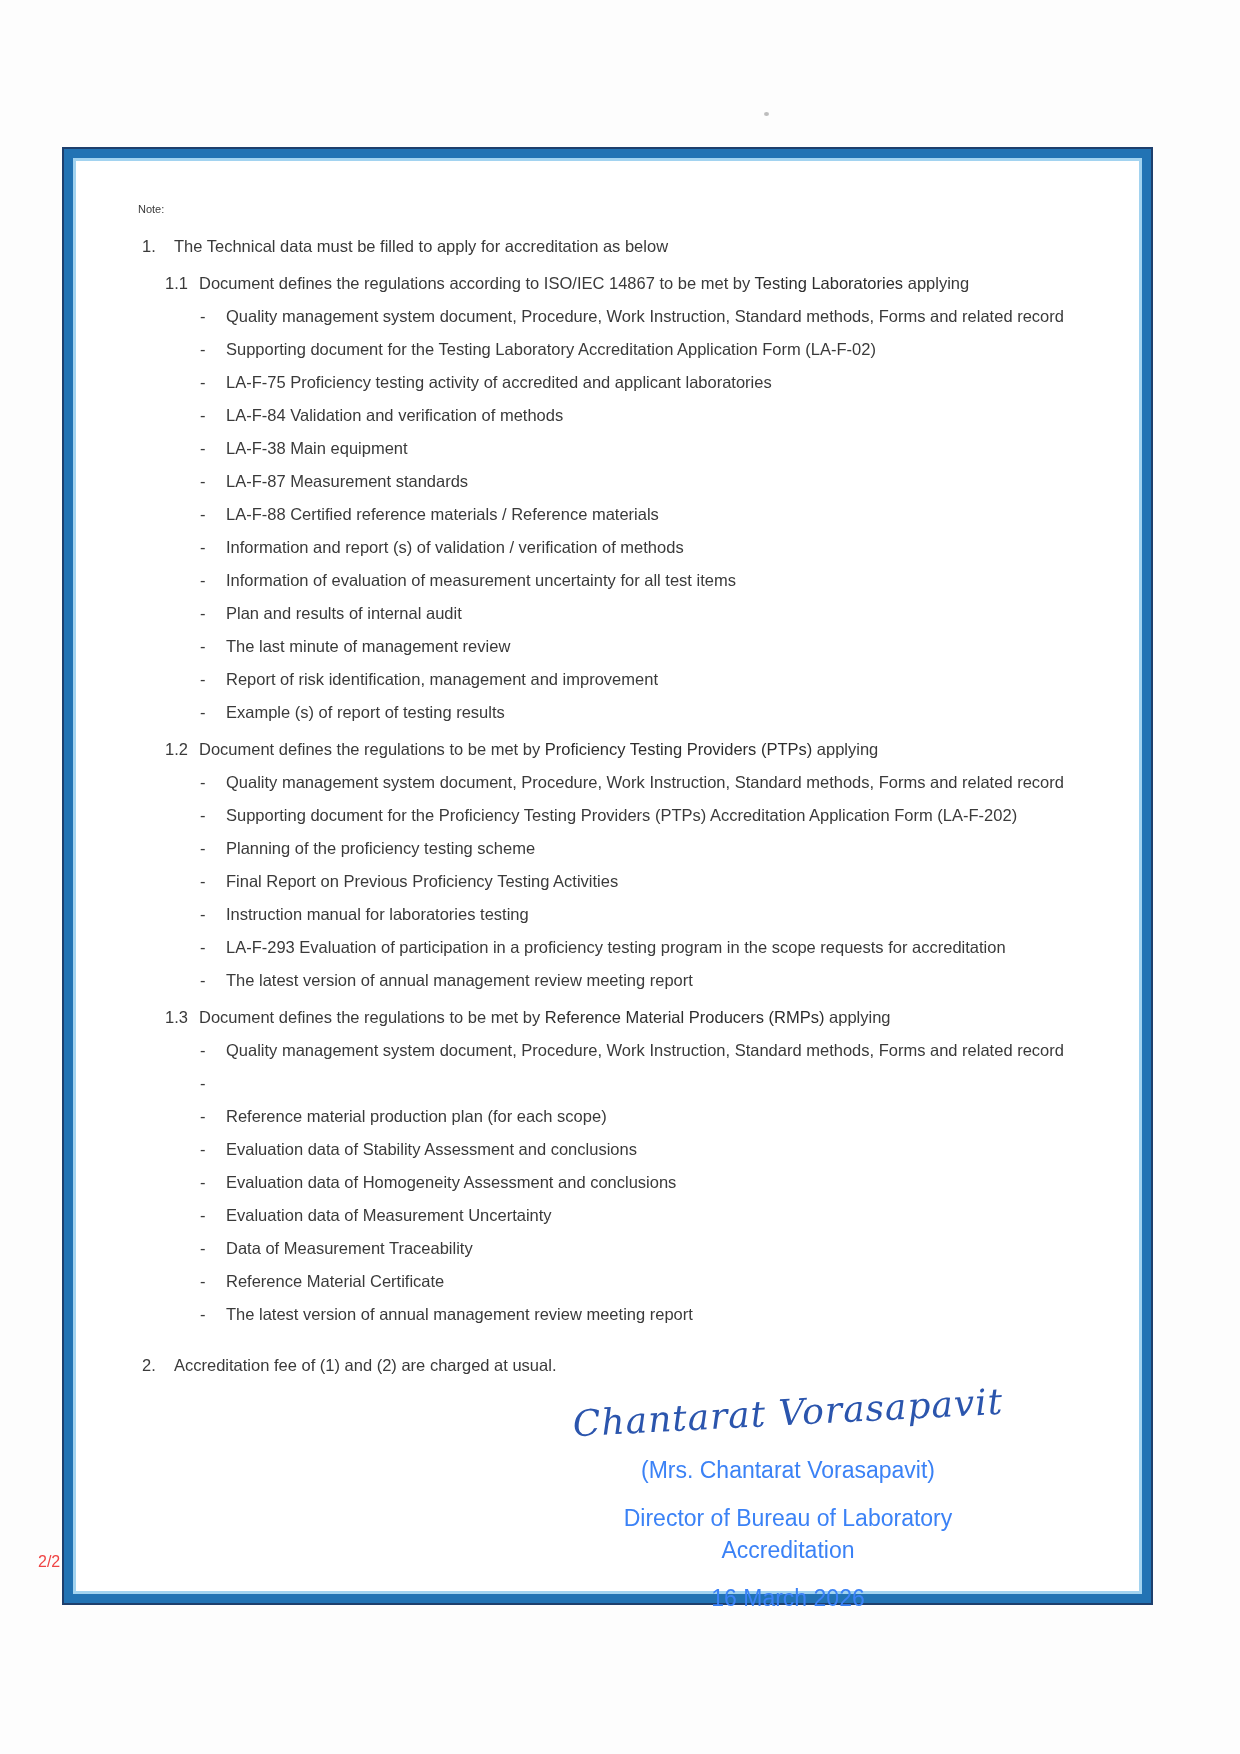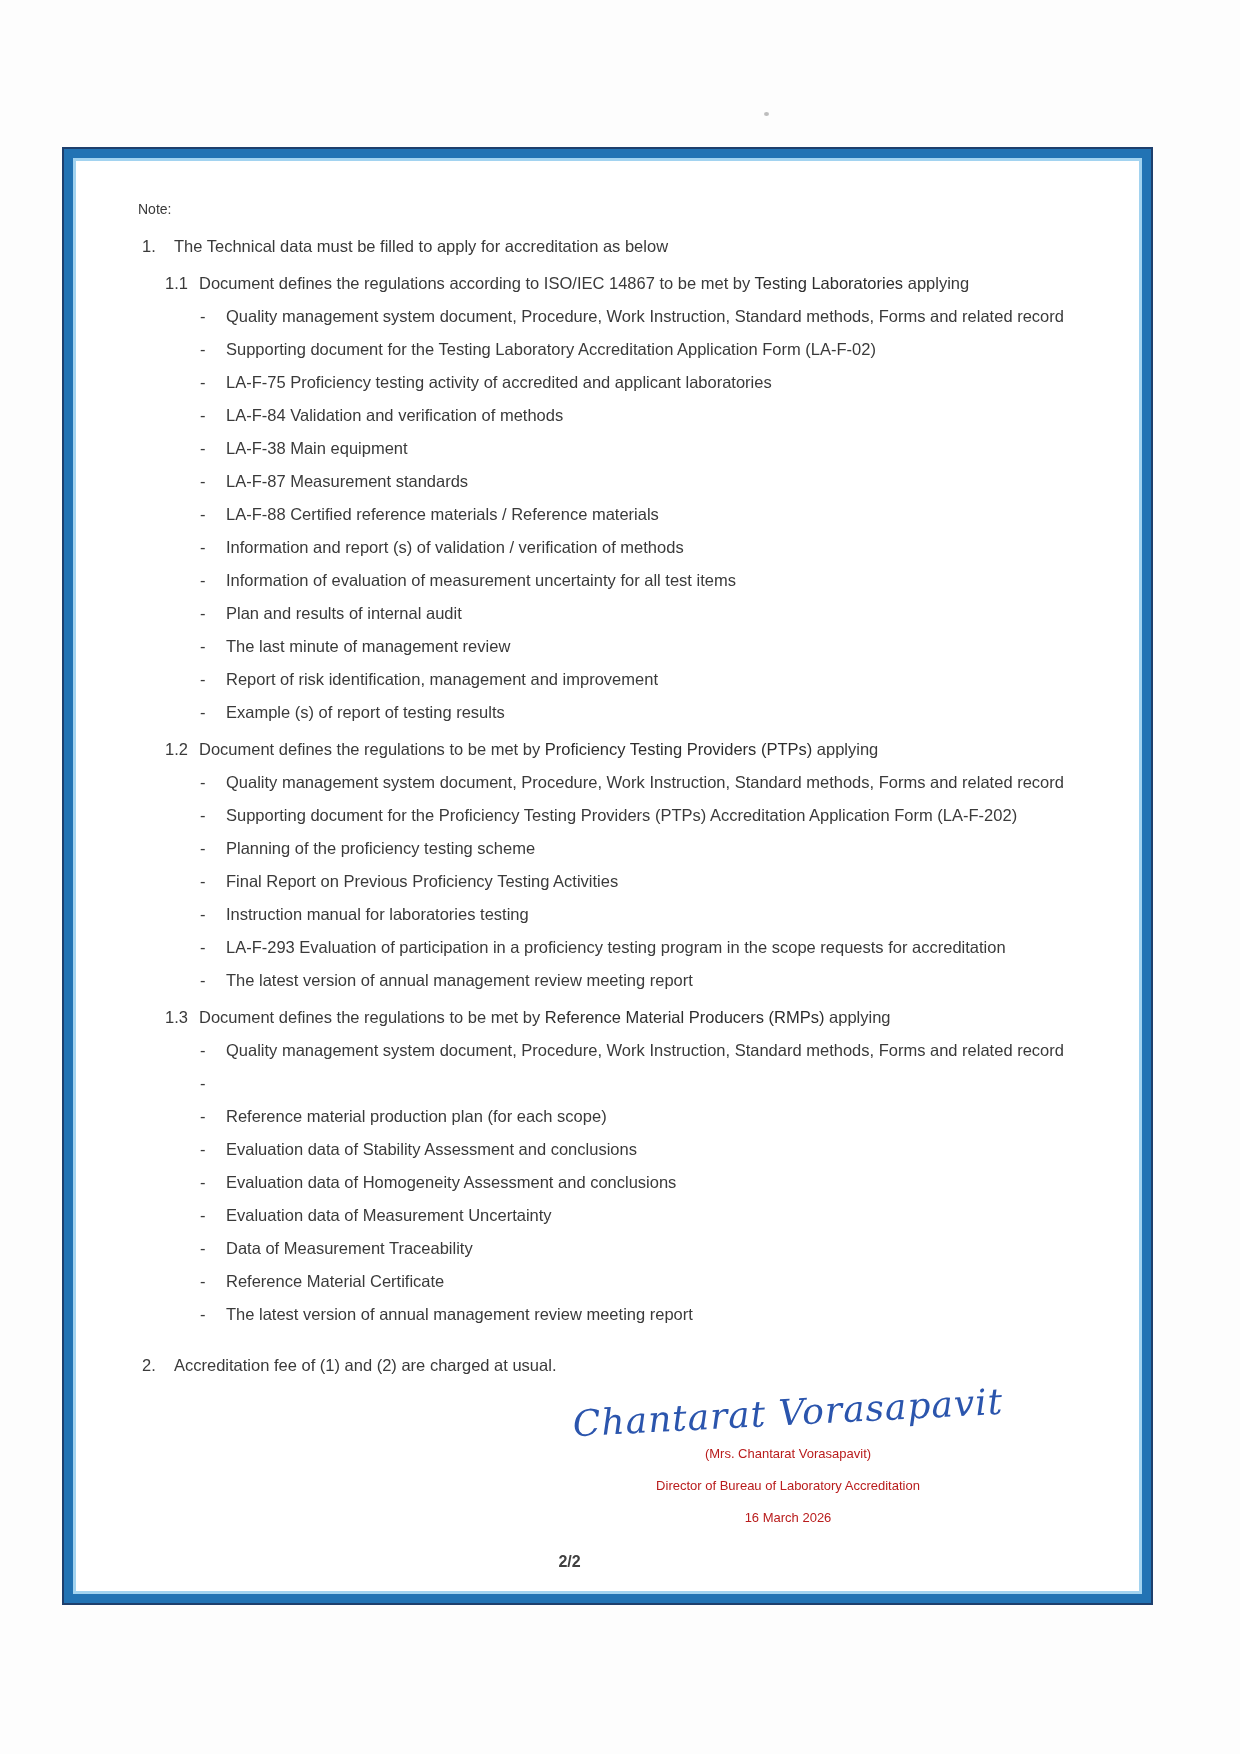--- a/index.html
+++ b/index.html
@@ -19,48 +19,46 @@
     background: #fff;
   }
   .frame-band { width: 100%; height: 100%; border: 9px solid #2273b4; }
   .frame-liner { width: 100%; height: 100%; border: 3px solid #a2d3f0; }
   .content {
     width: 100%; height: 100%;
     padding: 32px 44px 0 62px;
     position: relative;
     background: #fff;
   }
-  .note { font-size: 14px; line-height: 33px; }
+  .note { font-size: 11px; line-height: 33px; }
   .row { display: flex; line-height: 33px; font-size: 16.5px; white-space: nowrap; }
   .p-row { margin-top: 4px; }
   .p-num { width: 32px; margin-left: 4px; flex: none; }
   .sec-row { margin-left: 27px; margin-top: 4px; }
   .sec-num { width: 34px; flex: none; }
   .dash-row { margin-left: 62px; }
   .marker { width: 26px; flex: none; }
   .sec-text strong { font-weight: normal; color: #2e2e2e; }
   .point2 { margin-top: 18px; }
   .sig-block { width: 440px; margin-left: 430px; margin-top: 6px; text-align: center; }
   .sig-script {
     font-family: "DejaVu Serif", serif;
     font-style: italic;
     font-size: 36px;
     line-height: 50px;
     color: #2b55ad;
     letter-spacing: 1px;
     transform: rotate(-3deg);
   }
-  .sig-line { font-size: 13px; line-height: 32px; color: #b91c1c; }
+  .sig-line { font-size: 23px; line-height: 32px; color: #3b82f6; margin-top: 16px; }
   .page-num {
     position: absolute; left: 0; right: 0; bottom: 20px;
-    text-align: center;
     transform: translateX(-38px);
-    color: #404040;
+    color: #ef4444;
     font-size: 16px;
-    font-weight: bold;
   }
   .speck { position: absolute; border-radius: 50%; }
   .speck-1 { left: 764px; top: 112px; width: 5px; height: 4px; background: #bdbdbd; }
   .speck-2 { left: 711px; top: 815px; width: 4px; height: 4px; background: #7a7a7a; }
   .speck-3 { left: 995px; top: 1111px; width: 4px; height: 3px; background: #8a8a8a; }
 </style>
 </head>
 <body>
 
 <div class="speck speck-1"></div>

